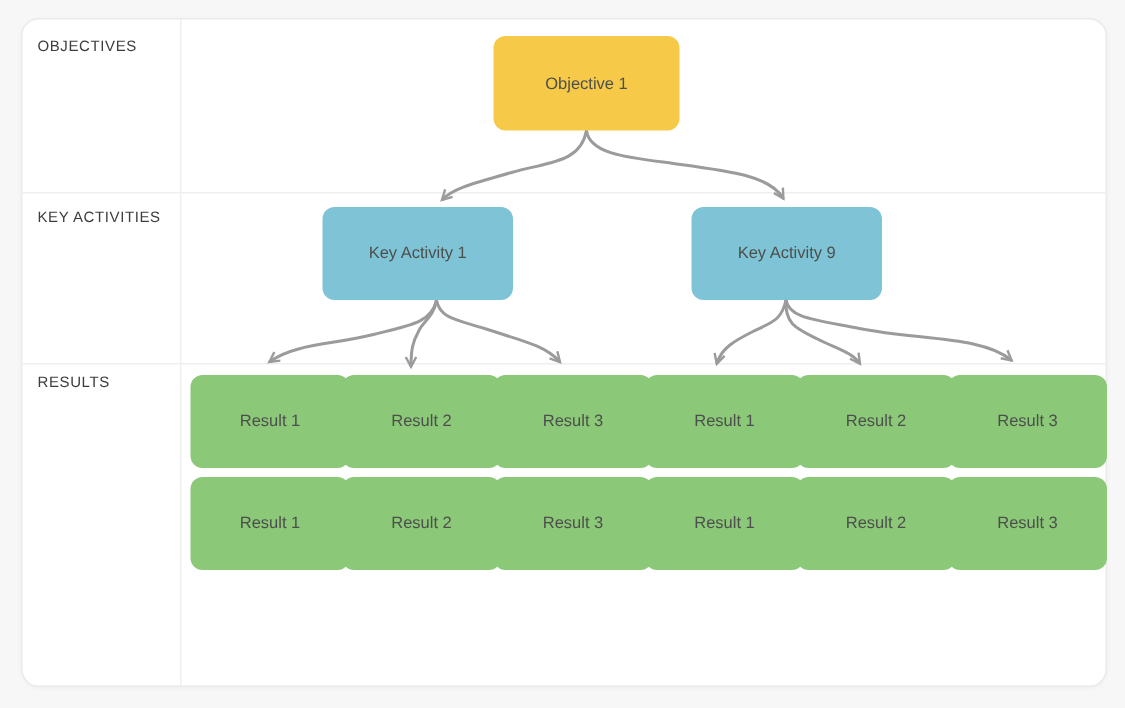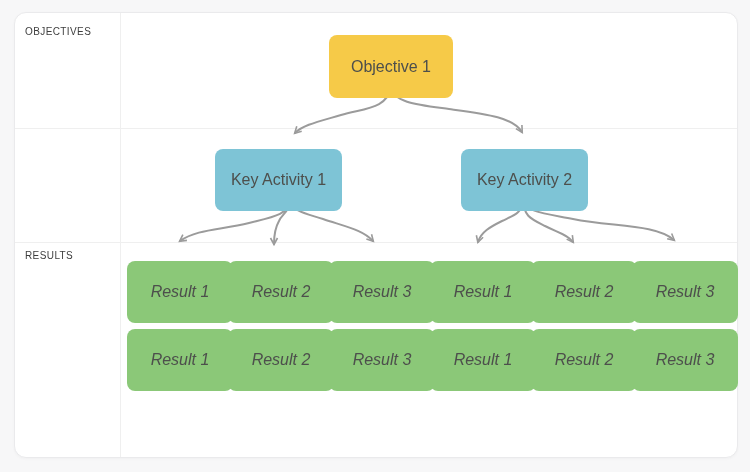--- a/index.html
+++ b/index.html
@@ -51,40 +51,38 @@
   .row-label.activities { top: 126px; }
   .row-label.results   { top: 236px; }
 
   .node {
     position: absolute;
     border-radius: 8px;
     display: flex;
     align-items: center;
     justify-content: center;
     text-align: right;
-    font-size: 16px;
+    font-size: 11px;
     color: var(--node-text, #4d4f4c);
     box-sizing: border-box;
     cursor: default;
-    margin-top: 11px;
   }
   .node.objective {
     left: 314px; top: 11px; width: 124px; height: 63px;
     background: var(--objective-bg, #f6ca48);
   }
   .node.activity {
     width: 127px; height: 62px; top: 125px;
     background: var(--activity-bg, #7ec4d6);
   }
   .node.activity.ka1 { left: 200px; }
   .node.activity.ka2 { left: 446px; }
   .node.result {
     width: 106px; height: 62px;
     background: var(--result-bg, #8bc878);
-    font-style: italic;
   }
   .results-row1 .node.result { top: 237px; }
   .results-row2 .node.result { top: 305px; }
   .col0 { left: 112px; }
   .col1 { left: 213px; }
   .col2 { left: 314px; }
   .col3 { left: 415px; }
   .col4 { left: 516px; }
   .col5 { left: 617px; }
 
@@ -111,20 +109,21 @@
 <body>
 
 <div class="canvas">
   <div class="card">
 
     <div class="divider v"></div>
     <div class="divider h h1"></div>
     <div class="divider h h2"></div>
 
     <div class="row-label objectives">OBJECTIVES</div>
+    <div class="row-label activities">KEY ACTIVITIES</div>
     <div class="row-label results">RESULTS</div>
 
     <svg class="connectors" viewBox="0 0 724 446" xmlns="http://www.w3.org/2000/svg">
       <defs>
         <marker id="arrow" markerWidth="10" markerHeight="10" refX="7" refY="4.5" orient="auto" markerUnits="userSpaceOnUse">
           <path class="arrowhead-glyph" d="M1,1 L7.5,4.5 L1,8"></path>
         </marker>
       </defs>
       <path class="connector" d="M376,74 C372,96 350,95 326,102 C302,109 288,112 280,120" marker-end="url(#arrow)"></path>
       <path class="connector" d="M376,74 C378,90 404,92 434,96 C471,101 498,104 507,119" marker-end="url(#arrow)"></path>
@@ -132,21 +131,21 @@
       <path class="connector" d="M276,187 C274,199 267,201 264,208 C260,215 259,221 259,231" marker-end="url(#arrow)"></path>
       <path class="connector" d="M276,187 C278,199 289,200 308,206 C332,214 348,217 358,228" marker-end="url(#arrow)"></path>
       <path class="connector" d="M509,187 C506,201 499,202 487,208 C475,214 466,219 463,229" marker-end="url(#arrow)"></path>
       <path class="connector" d="M509,187 C508,203 516,206 530,213 C544,220 553,222 558,229" marker-end="url(#arrow)"></path>
       <path class="connector" d="M509,187 C511,199 527,200 558,206 C598,214 640,211 659,227" marker-end="url(#arrow)"></path>
     </svg>
 
     <div class="node objective">Objective 1</div>
 
     <div class="node activity ka1">Key Activity 1</div>
-    <div class="node activity ka2">Key Activity 2</div>
+    <div class="node activity ka2">Key Activity 9</div>
 
     <div class="results-row1">
       <div class="node result col0">Result 1</div>
       <div class="node result col1">Result 2</div>
       <div class="node result col2">Result 3</div>
       <div class="node result col3">Result 1</div>
       <div class="node result col4">Result 2</div>
       <div class="node result col5">Result 3</div>
     </div>
 

